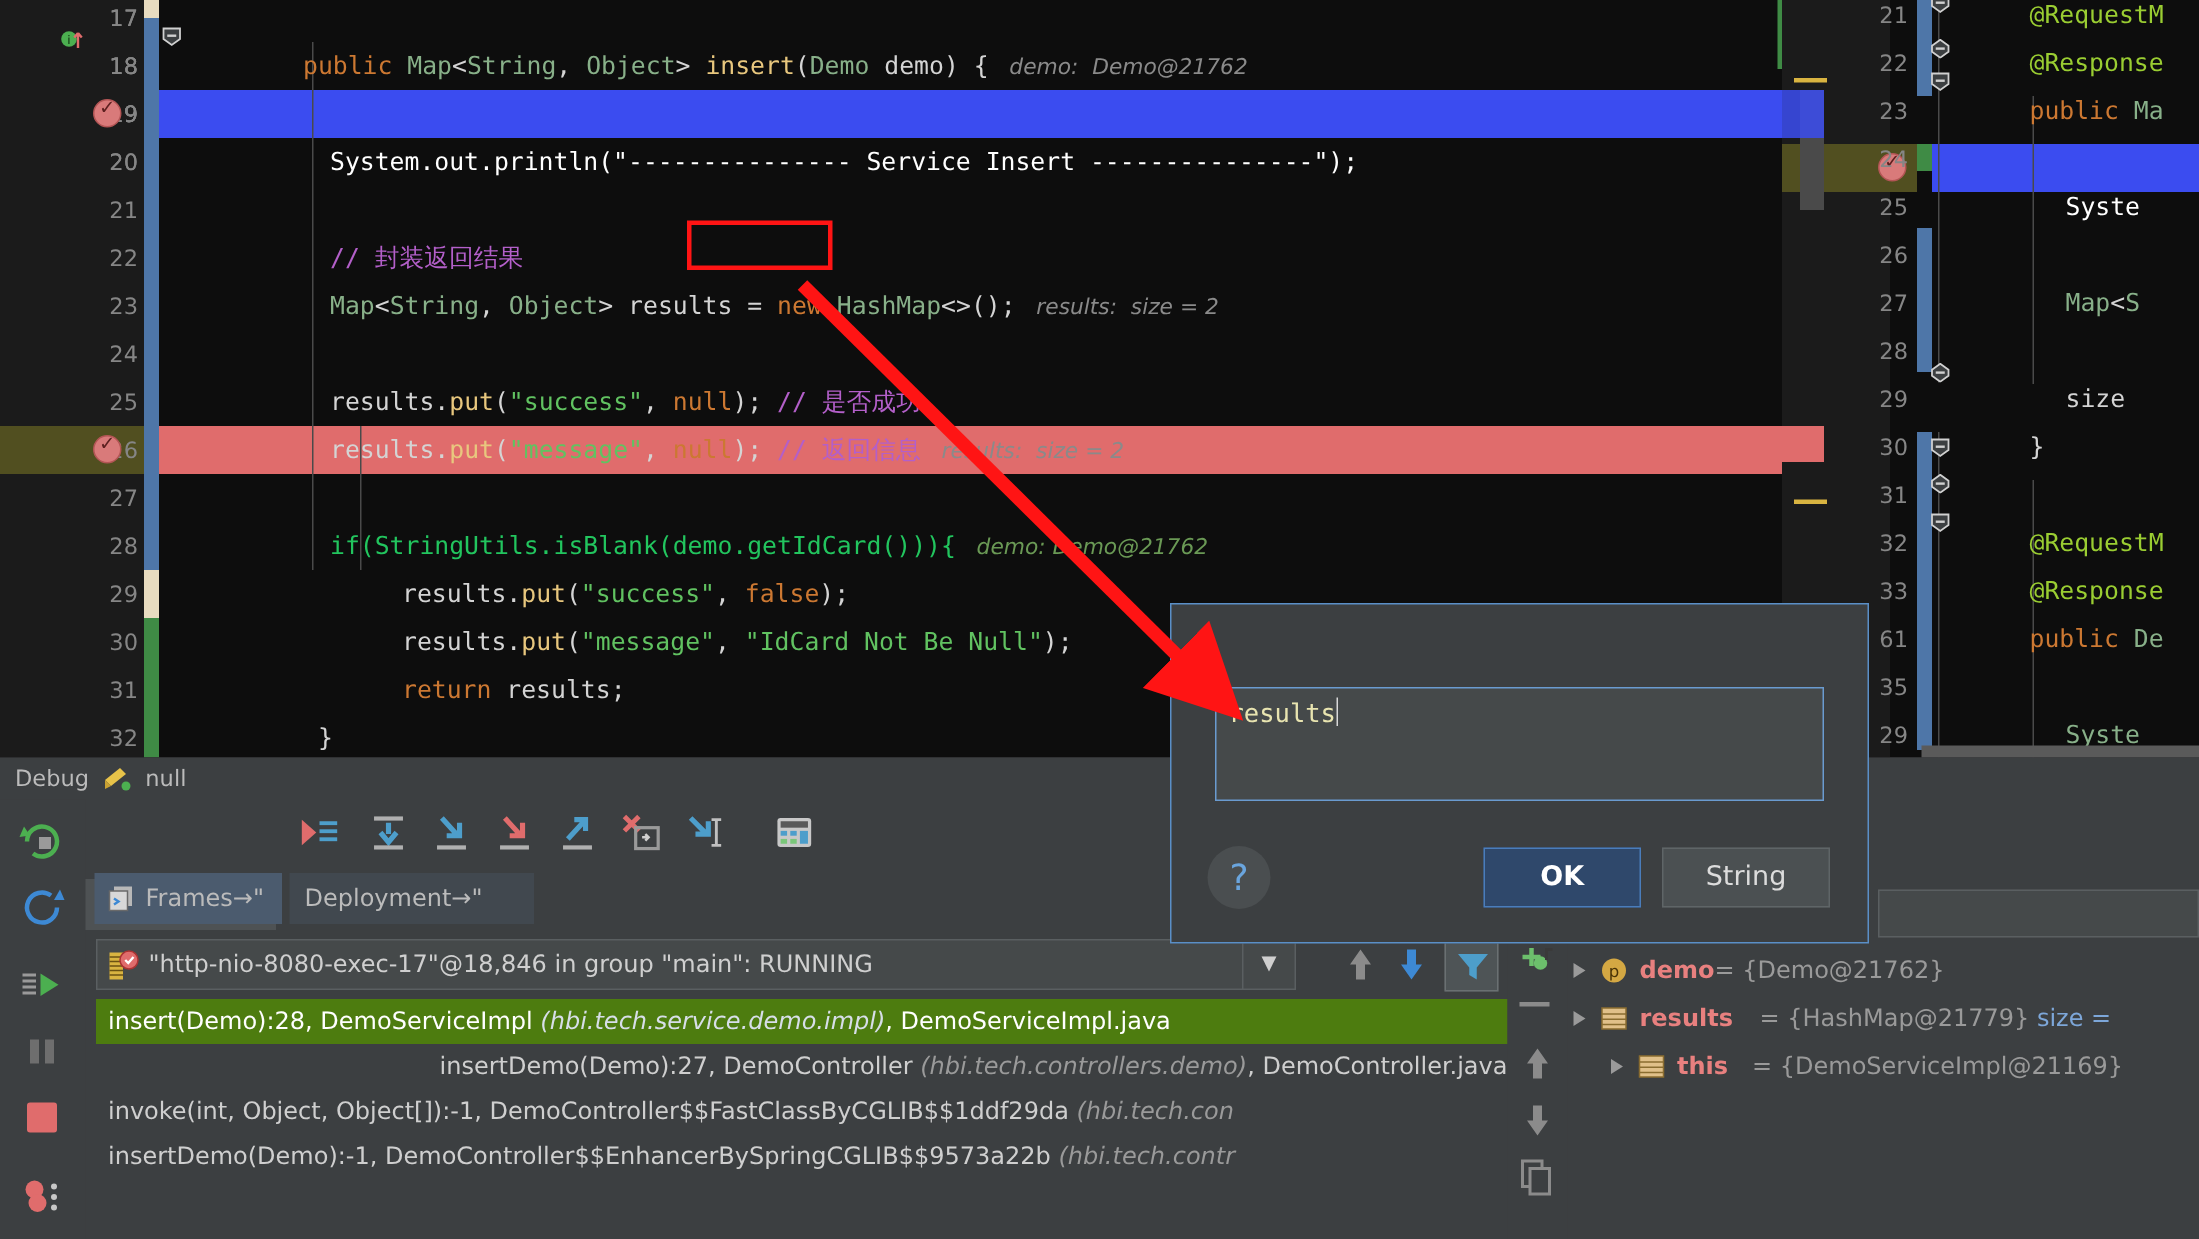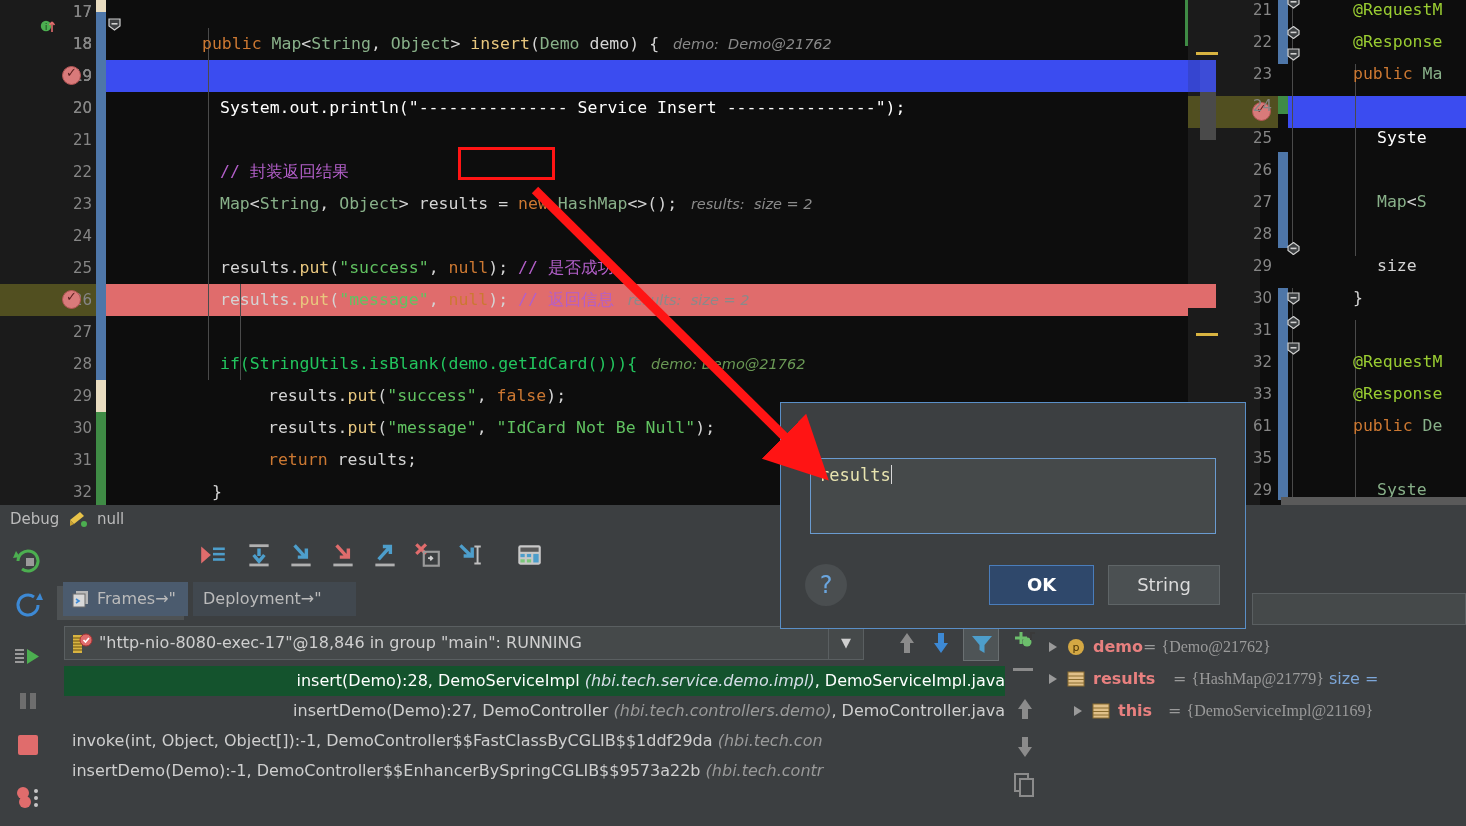--- a/index.html
+++ b/index.html
@@ -60,29 +60,29 @@
   .toolbtn { position:absolute; width:30px; height:28px; }
 
   .tabstrip { position:absolute; height:34px; }
   .tab { position:absolute; height:34px; line-height:34px; font-size:16px; color:#bbbbbb;
      padding:0 10px; }
   .tab.active { background:#4e5254; color:#e0e0e0; }
   .tab.sel { background:#4b5b6e; }
 
   .framerow { position:absolute; height:30px; line-height:30px; font-size:16px;
      white-space:nowrap; color:#cfcfcf; padding-left:8px; }
-  .framerow.sel { background:#14532d; color:#ffffff;text-align:right; }
+  .framerow.sel { background:#4d7c0f; color:#ffffff; }
   .pkg { font-style:italic; color:#9a9a9a; }
   .framerow.sel .pkg { color:#d7dee8; }
 
   .varrow { position:absolute; height:32px; line-height:32px; font-size:16px;
      white-space:nowrap; }
   .varname { color:#e8807f; font-weight:bold; }
   .vareq { color:#9a9a9a; }
-  .varval { color:#9a9a9a;font-family:Liberation Serif, serif; }
+  .varval { color:#9a9a9a; }
   .varsize{ color:#7da7d9; }
 
   .tri { position:absolute; width:0;height:0; border-left:8px solid #9a9a9a;
      border-top:5px solid transparent; border-bottom:5px solid transparent; }
 
   
   #dialog { position:absolute; left:780px; top:402px; width:466px; height:227px;
      background:#3c3f41; border:1px solid #5a8fc7; }
   #dialog-titlebar { position:absolute; left:0; top:0; width:464px; height:38px;
      background:#3d89d4; }

